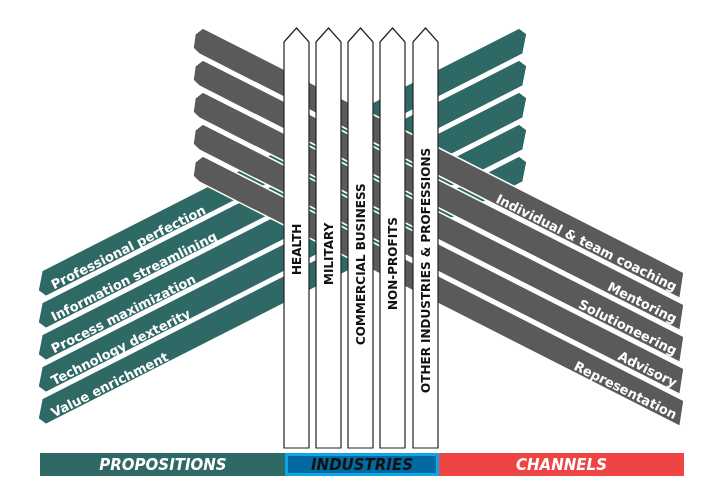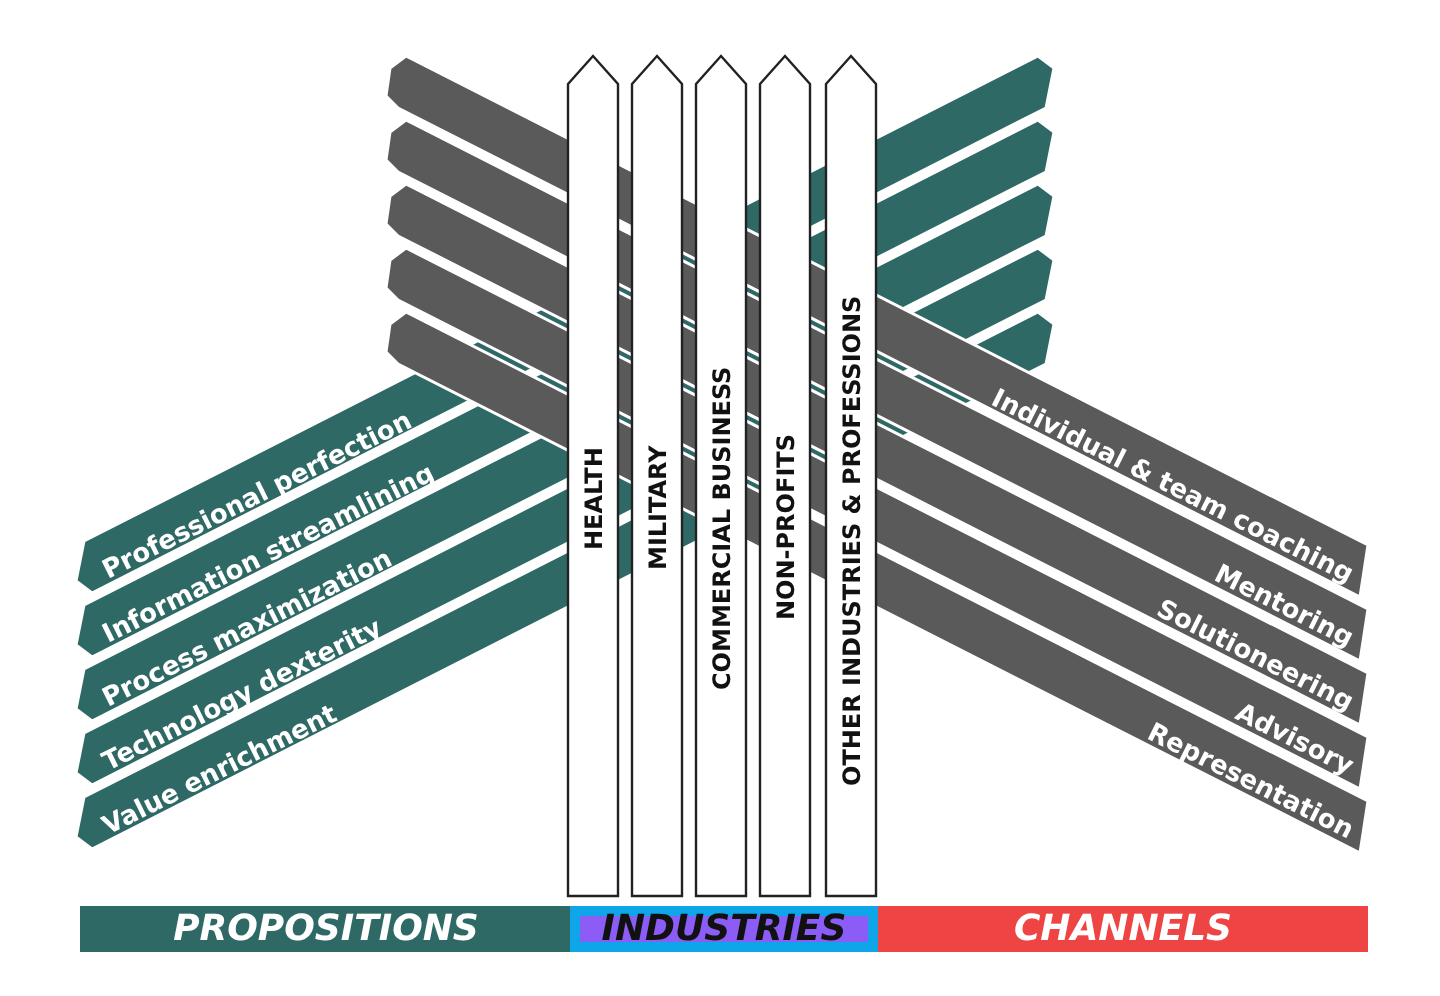--- a/index.html
+++ b/index.html
@@ -1,23 +1,23 @@
 <!DOCTYPE html>
 <html><head>
 <meta charset="utf-8">
 <style>
   html, body { margin:0; padding:0; background:#ffffff; }
   body { width:720px; height:498px; position:relative; overflow:hidden; font-family:"DejaVu Sans", sans-serif; }
   #stage { position:absolute; left:0; top:0; width:720px; height:498px; }
   .band-text { font-family:"DejaVu Sans", sans-serif; font-weight:bold; font-size:13px; fill:#ffffff; }
   .col-text { font-family:"DejaVu Sans", sans-serif; font-weight:bold; font-size:12px; fill:#111111; }
   .footer { position:absolute; top:453px; height:23px; display:flex; align-items:center; justify-content:center;
-            font-family:"DejaVu Sans", sans-serif; font-weight:bold; font-style:italic; font-size:18px; box-sizing:border-box; }
+            font-family:"DejaVu Sans", sans-serif; font-weight:bold; font-style:italic; font-size:15px; box-sizing:border-box; }
   #f-prop { left:40px; width:246px; background:#2e6966; color:#ffffff; }
-  #f-ind  { left:285px; width:154px; background:#8b5cf6; color:#111111; border:5px solid #0ea5e9; }
+  #f-ind  { left:285px; width:154px; background:#0369a1; color:#111111; border:3px solid #0ea5e9; }
   #f-chan { left:439px; width:245px; background:#ef4444; color:#ffffff; }
 </style>
 </head>
 <body>
 
 <svg id="stage" width="720" height="498" viewBox="0 0 720 498" xmlns="http://www.w3.org/2000/svg">
   <g id="teal-bands">
       <g>
         <polygon points="42,270.5 519,28 527,34 523,54 46,296.5 38,290.5" fill="#2e6966" stroke="#ffffff" stroke-width="1.5"></polygon>
         <text x="54" y="289.5" class="band-text" transform="rotate(-26.56505117707799 54 289.5)">Professional perfection</text>

